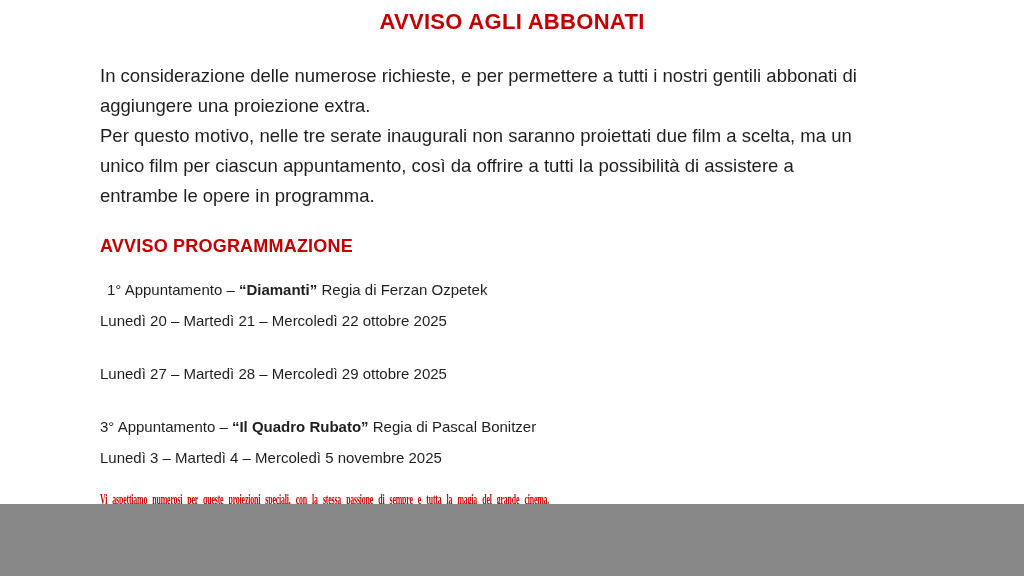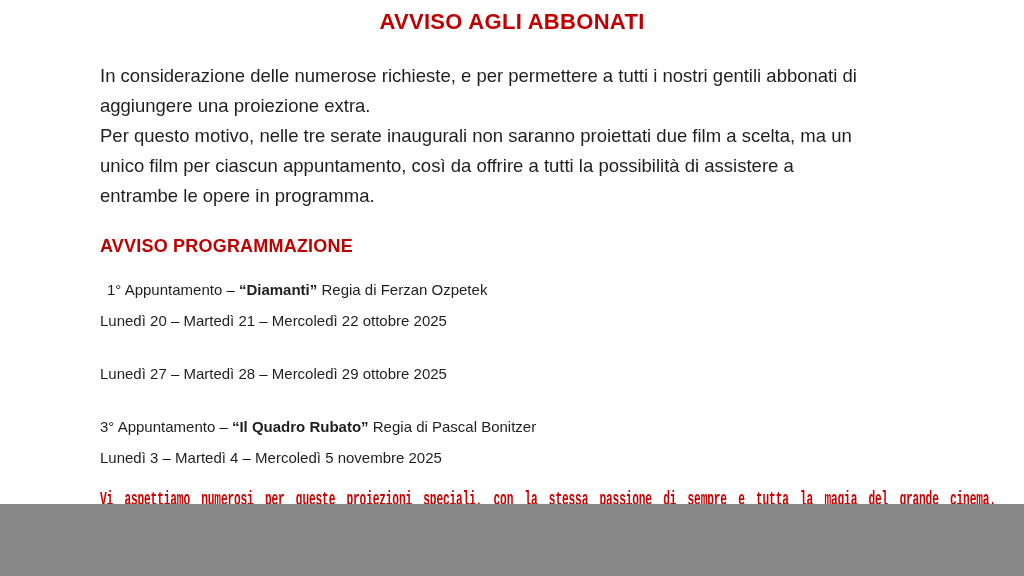--- a/index.html
+++ b/index.html
@@ -44,23 +44,23 @@
   .appointments { margin-top: 18px; }
   .appointment { font-size: 15px; line-height: 31px; }
   .appointment + .appointment { margin-top: 22px; }
   .appt-line { white-space: nowrap; }
   .appt-line.indent-sm { padding-left: 7px; }
   .film { font-weight: bold; }
   .closing {
     margin-top: 15px;
     width: 100%;
     color: var(--closing-red, #cc0000);
-    font-family: Liberation Mono, monospace;
+    font-family: Liberation Serif, serif;
     font-weight: bold;
-    font-size: 20px;
+    font-size: 14px;
     line-height: 24px;
     letter-spacing: -0.3px;
     word-spacing: 0.42em;
   }
   .fit-line {
     display: inline-block;
     white-space: nowrap;
     transform-origin: left center;
   }
 </style>

